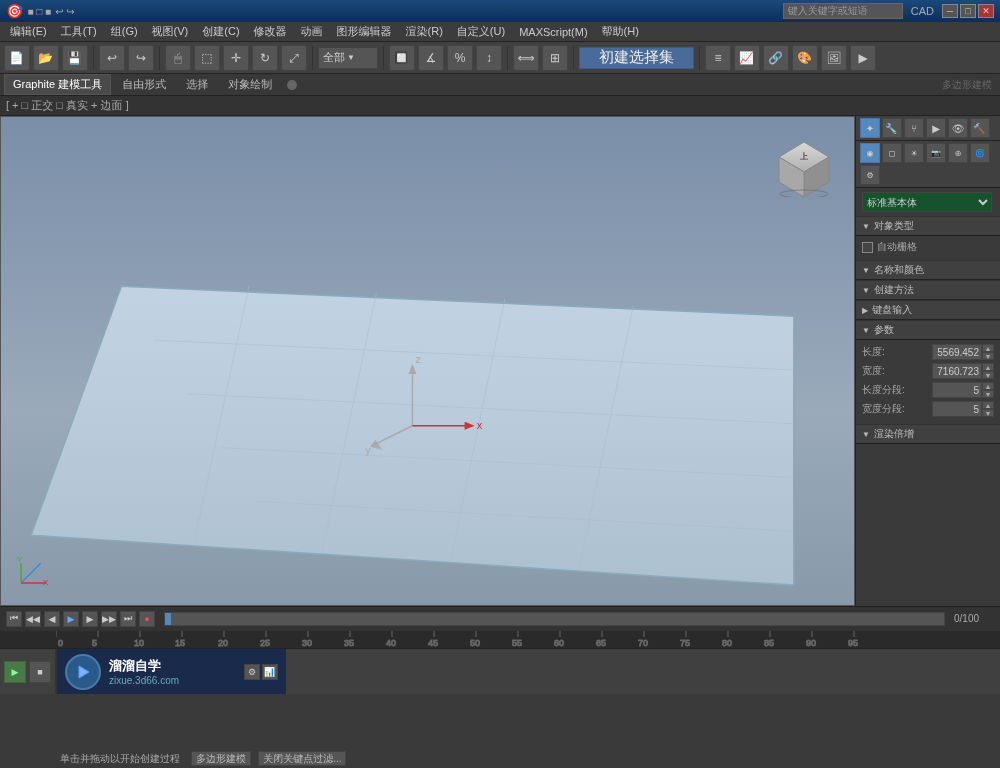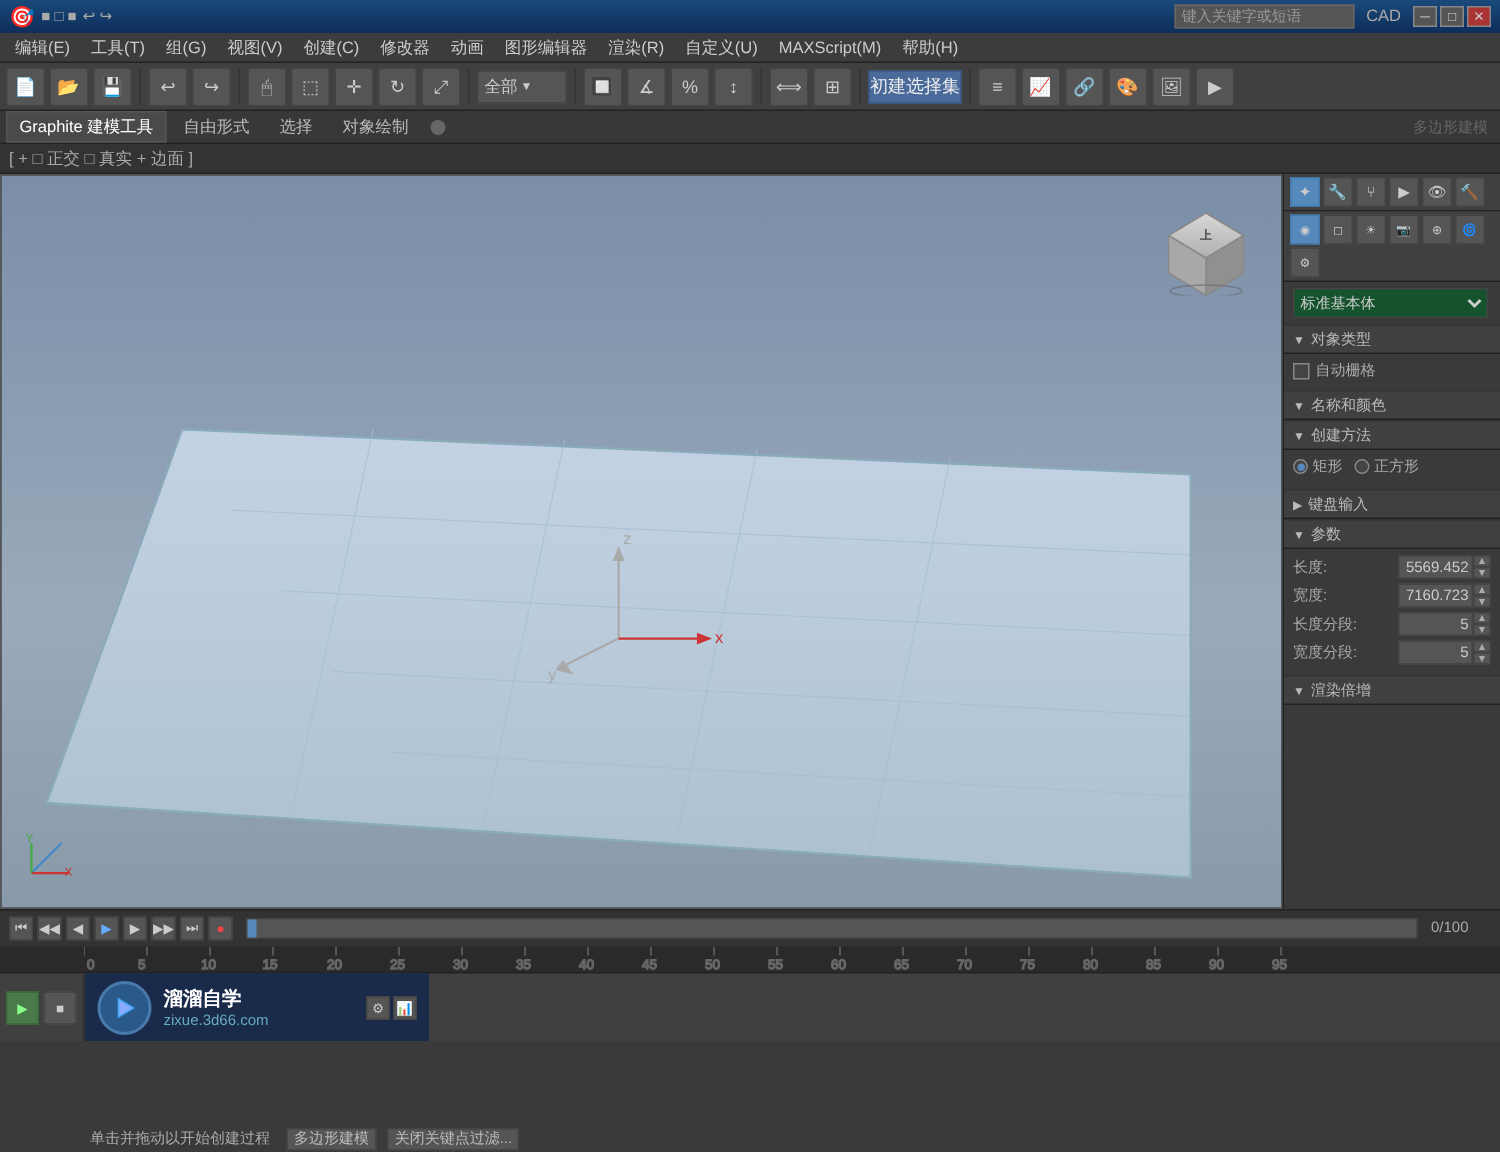--- a/index.html
+++ b/index.html
@@ -24,21 +24,21 @@
     .menu-item { padding: 2px 6px; color: #ccc; font-size: 11px; cursor: pointer; white-space: nowrap; }
 
     
     #toolbar {
       width: 100%; height: 32px; background: #404040; border-bottom: 1px solid #222;
       display: flex; align-items: center; padding: 0 4px; gap: 3px;
     }
     .tb-btn { width: 26px; height: 26px; background: #555; border: 1px solid #444; display: flex; align-items: center; justify-content: center; cursor: pointer; font-size: 12px; color: #ccc; border-radius: 2px; }
     .tb-sep { width: 1px; height: 24px; background: #333; margin: 0 2px; }
     .tb-dropdown { height: 22px; background: #555; border: 1px solid #444; color: #ccc; font-size: 11px; padding: 0 4px; min-width: 60px; cursor: pointer; display: flex; align-items: center; gap: 2px; }
-    .tb-btn-text { height: 22px; background: #4a6a9a; border: 1px solid #3a5a8a; color: #eee; font-size: 12px; padding: 0 0; cursor: pointer; display: flex; align-items: center; white-space: nowrap; }
+    .tb-btn-text { height: 22px; background: #4a6a9a; border: 1px solid #3a5a8a; color: #eee; font-size: 15px; padding: 0 19px; cursor: pointer; display: flex; align-items: center; white-space: nowrap; }
 
     
     #sub-toolbar {
       width: 100%; height: 22px; background: #383838; border-bottom: 1px solid #222;
       display: flex; align-items: center; padding: 0 4px; gap: 2px;
     }
     .sub-tab { padding: 2px 8px; color: #bbb; font-size: 11px; cursor: pointer; border: 1px solid transparent; }
     .sub-tab.active { background: #4a4a4a; border-color: #555; color: #fff; }
     .sub-dot { width: 10px; height: 10px; background: #666; border-radius: 50%; margin-left: 4px; cursor: pointer; }
 
@@ -338,32 +338,20 @@
     </div>
 
     <div class="section-header">
       <span class="arrow">▼</span>
       <span>名称和颜色</span>
     </div>
 
     <div class="section-header">
       <span class="arrow">▼</span>
       <span>创建方法</span>
-    </div>
-    <div class="section-content">
-      <div class="radio-row">
-        <div class="radio-item">
-          <div class="radio-circle checked"></div>
-          <span>矩形</span>
-        </div>
-        <div class="radio-item">
-          <div class="radio-circle"></div>
-          <span>正方形</span>
-        </div>
-      </div>
     </div>
 
     <div class="section-header">
       <span class="arrow">▶</span>
       <span>键盘输入</span>
     </div>
 
     <div class="section-header">
       <span class="arrow">▼</span>
       <span>参数</span>

